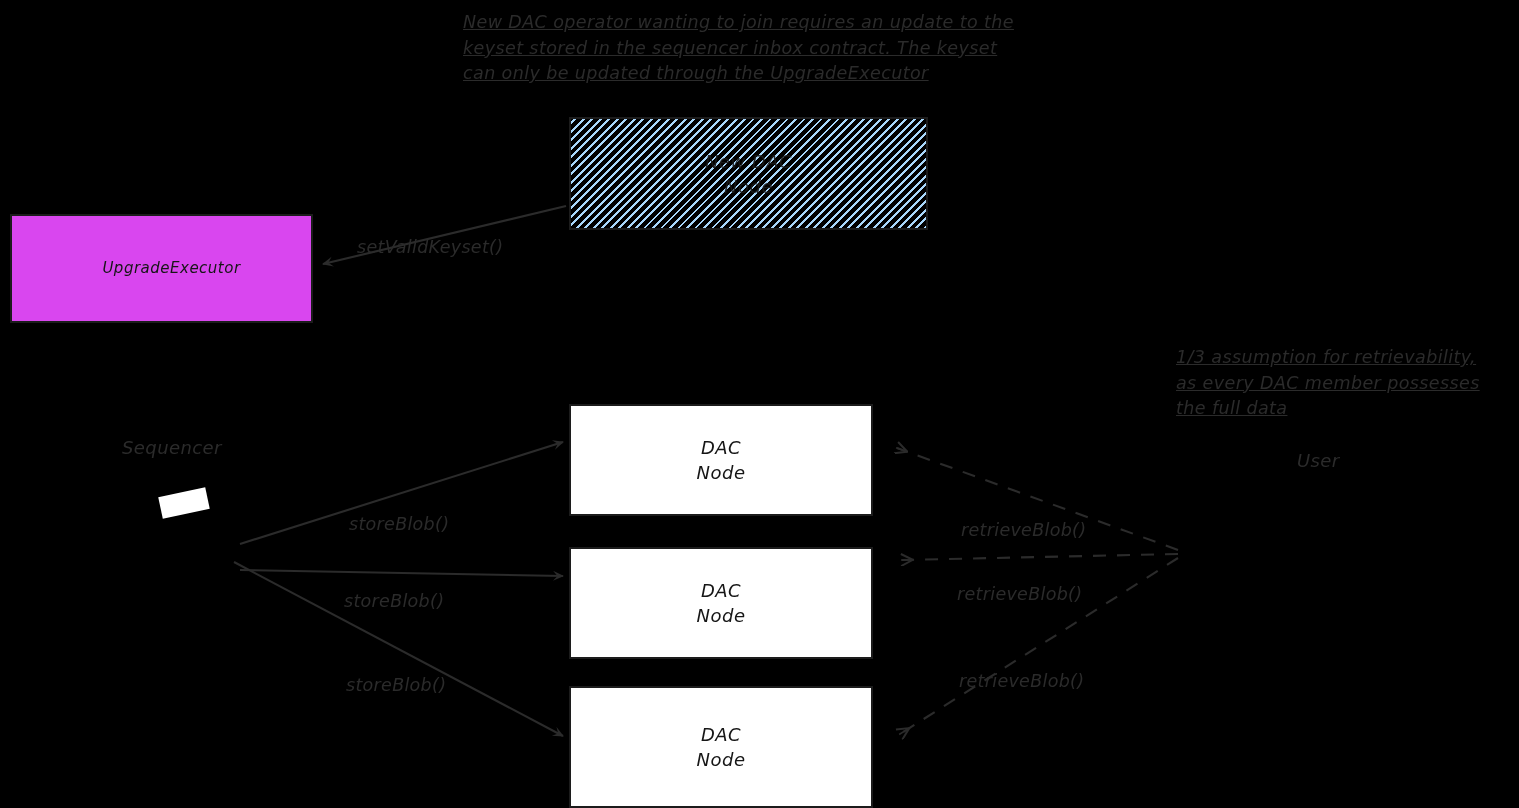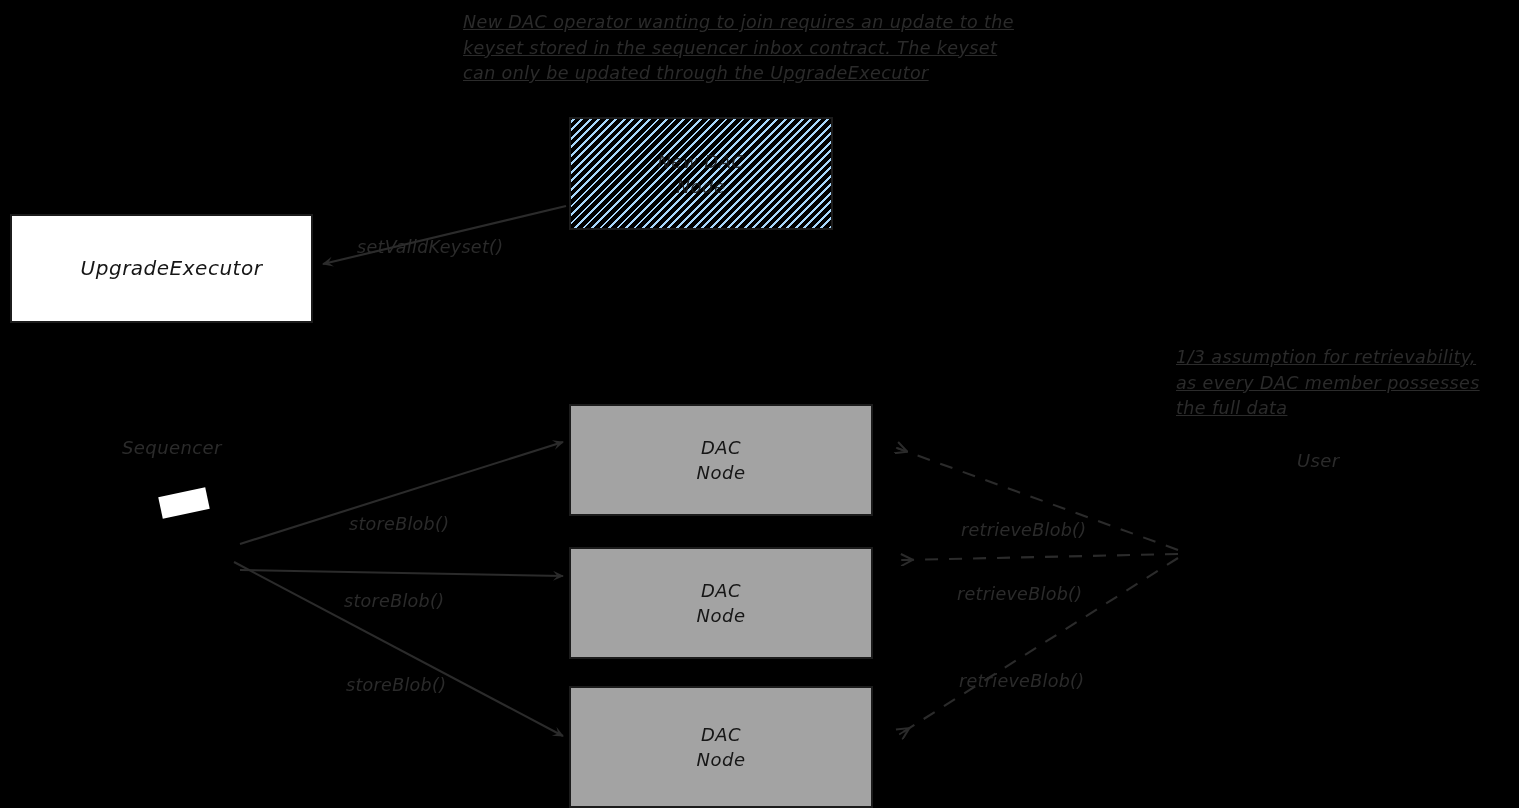--- a/index.html
+++ b/index.html
@@ -63,24 +63,24 @@
     align-items: center;
     justify-content: center;
     color: #161616;
     font-family: "DejaVu Sans", sans-serif;
     font-size: 18px;
     font-style: italic;
     line-height: 25px;
     letter-spacing: 0.5px;
   }
   .nodebox span { display: block; text-align: center; }
-  .dac-node { background: #a3a3a3; }
+  .dac-node { background: #ffffff; }
   .upgrade-executor {
-    background: #ffffff;
-    font-size: 20px;
+    background: #d946ef;
+    font-size: 15px;
     padding-left: 20px;
   }
   .new-dac-node {
     background-color: #000000;
     background-image: repeating-linear-gradient(
       -45deg,
       #a8d7fb 0px,
       #a8d7fb 2px,
       #000000 2px,
       #000000 6px
@@ -143,21 +143,21 @@
 
   <div class="note" style="left:463px; top:10px;">New DAC operator wanting to join requires an update to the
 keyset stored in the sequencer inbox contract. The keyset
 can only be updated through the UpgradeExecutor</div>
 
   <div class="note" style="left:1176px; top:330px;margin-top:15px;">1/3 assumption for retrievability,
 as every DAC member possesses
 the full data</div>
 
 
-  <div class="nodebox new-dac-node" style="left:569px; top:117px; width:264px; height:113px;">
+  <div class="nodebox new-dac-node" style="left:569px; top:117px; width:359px; height:113px;">
     <span>New DAC</span>
     <span>Node</span>
   </div>
 
   <div class="nodebox upgrade-executor" style="left:10px; top:214px; width:303px; height:109px;">
     <span>UpgradeExecutor</span>
   </div>
 
   <div class="nodebox dac-node" style="left:569px; top:404px; width:304px; height:112px;">
     <span>DAC</span>

